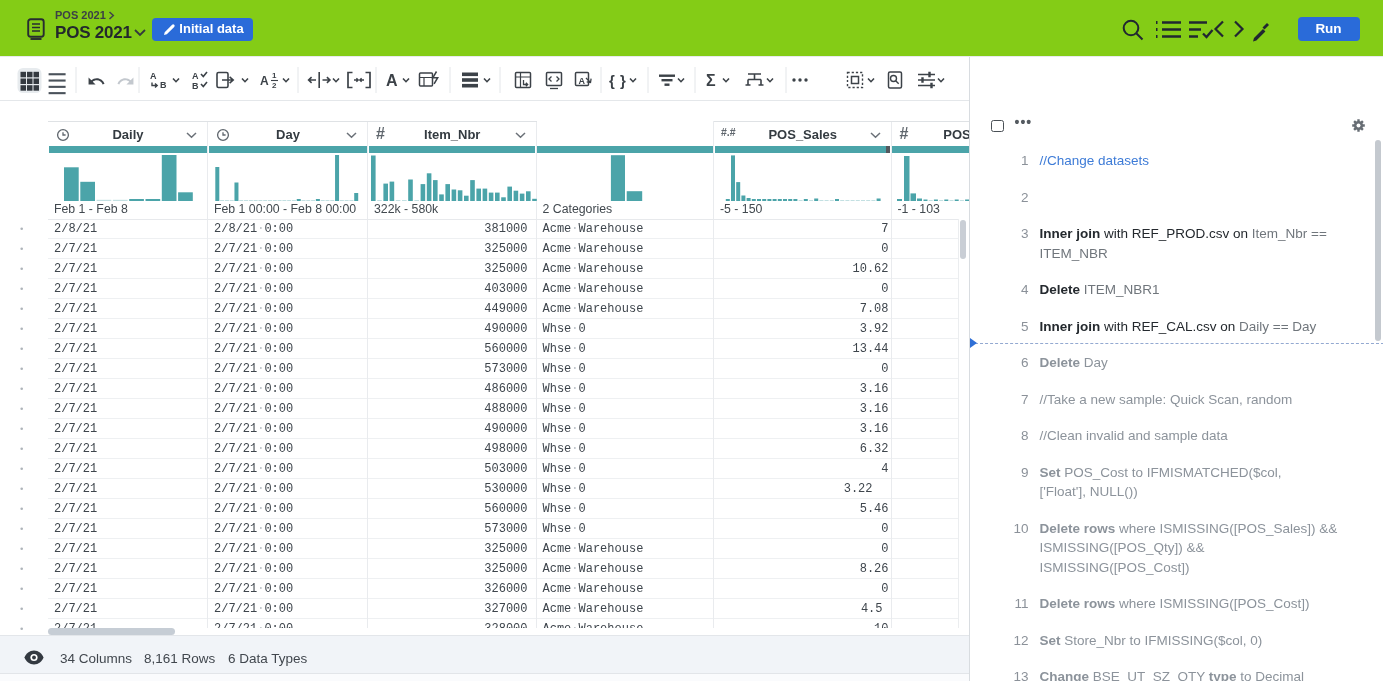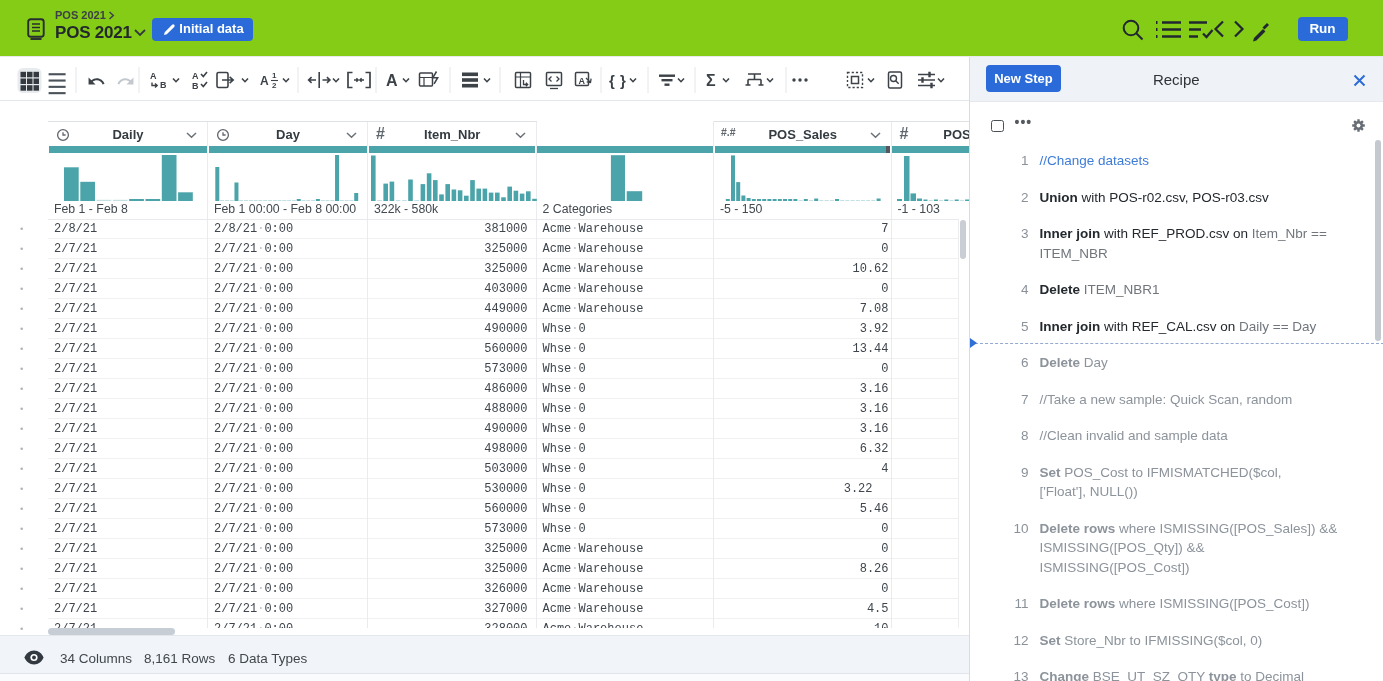--- a/index.html
+++ b/index.html
@@ -25,21 +25,21 @@
         <path d="M41 12.5 h1.5 M41 19.5 h1.5 M41 26.5 h1.5" stroke-width="3"></path>
       </g>
       <g stroke-width="2.6">
         <path d="M74 12.5 h18 M74 19.5 h12 M74 26.5 h9"></path>
         <path d="M88 23.5 l3.5 3.5 6-7" stroke-width="2.3"></path>
       </g>
       <path d="M108 11.5 l-7.5 7.5 7.5 7.5 M120 11.5 l7.5 7.5 -7.5 7.5" stroke-width="2.2"></path>
       <path d="M138 31.5 l3.4-1 9-9 -2.4-2.4 -9 9 -1 3.4z" fill="#212731" stroke="none"></path>
       <path d="M148.5 18.5 l4.5-4.5" stroke-width="2.8"></path>
     </svg>
-    <div class="btn" style="left:1297.5px;top:17px;width:50px;height:24px;line-height:24px;font-size:13.5px">Run</div>
+    <div class="btn" style="left:1297.5px;top:17px;width:62px;height:24px;line-height:24px;font-size:13.5px">Run</div>
   </div>
 <div class="abs" style="left:0;top:57px;width:968.5px;height:44px;background:#fff;border-bottom:1px solid #e4e7ea"><svg width="968" height="44">
       <rect x="17.5" y="11" width="24" height="25" fill="#e7ebee" rx="5.5"></rect>
       <rect x="20.5" y="14.8" width="5.5" height="5.5" fill="#343a40"></rect>
       <rect x="27" y="14.8" width="5.5" height="5.5" fill="#343a40"></rect>
       <rect x="33.5" y="14.8" width="5.5" height="5.5" fill="#343a40"></rect>
       <rect x="20.5" y="21.5" width="5.5" height="5.5" fill="#343a40"></rect>
       <rect x="27" y="21.5" width="5.5" height="5.5" fill="#343a40"></rect>
       <rect x="33.5" y="21.5" width="5.5" height="5.5" fill="#343a40"></rect>
       <rect x="20.5" y="28.2" width="5.5" height="5.5" fill="#343a40"></rect>
@@ -417,21 +417,21 @@
         <div class="r num" style="padding-right:2px">3.16</div>
         <div class="r num" style="padding-right:2px">3.16</div>
         <div class="r num" style="padding-right:2px">6.32</div>
         <div class="r num" style="padding-right:2px">4</div>
         <div class="r num" style="padding-right:18px">3.22</div>
         <div class="r num" style="padding-right:2px">5.46</div>
         <div class="r num" style="padding-right:2px">0</div>
         <div class="r num" style="padding-right:2px">0</div>
         <div class="r num" style="padding-right:2px">8.26</div>
         <div class="r num" style="padding-right:2px">0</div>
-        <div class="r num" style="padding-right:2px">4.5</div>
+        <div class="r num" style="padding-right:8px">4.5</div>
         <div class="r num" style="padding-right:2px">10</div>
       </div>
     </div>
     <div class="col" style="left:891.5px;width:160px;top:20px;height:507px">
       <div class="colhdr" style="left:0;width:160px">
         <span style="position:absolute;left:8px;top:2.5px;font-size:16px;font-weight:bold;color:#5f666d">#</span>
         <div class="coltitle">POS_Qty</div>
       </div>
       <div class="qbar" style="left:0.5px;width:158px"></div>
       <svg width="160" height="48" style="position:absolute;left:0;top:32px">
@@ -485,44 +485,36 @@
       <path d="M10 0.5 C14.5 0.5 18 3.5 19.5 7.5 C18 11.5 14.5 14.5 10 14.5 C5.5 14.5 2 11.5 0.5 7.5 C2 3.5 5.5 0.5 10 0.5 Z" fill="#333941"></path>
       <circle cx="10" cy="7.5" r="3.6" fill="#fff"></circle>
       <circle cx="10" cy="7.5" r="1.9" fill="#333941"></circle>
     </svg>
     <span class="abs" style="left:60px;top:15px">34 Columns</span>
     <span class="abs" style="left:144px;top:15px">8,161 Rows</span>
     <span class="abs" style="left:228px;top:15px">6 Data Types</span>
   </div>
 <div class="abs" style="left:0;top:673px;width:968.5px;height:8px;background:#fafbfd;border-top:1px solid #e2e5e9"></div>
 <div class="panel">
-    <div class="phdr">
-      <div class="btn" style="left:16.5px;top:8px;width:75px;height:27px;line-height:27px;font-size:13px">New Step</div>
-      <div class="abs" style="left:0;right:0;top:0;height:45px;text-align:center;line-height:45px;font-size:15px;color:#2f3338">Recipe</div>
-      <svg class="abs" style="left:383.5px;top:16.5px" width="13" height="13">
-        <path d="M1.5 1.5 L11.5 11.5 M11.5 1.5 L1.5 11.5" stroke="#2c6bd8" stroke-width="2"></path>
-      </svg>
-    </div>
     <div class="abs" style="left:21.5px;top:62.5px;width:12.5px;height:12.5px;border:1.6px solid #4a5056;border-radius:2.5px"></div>
     <div class="abs" style="left:45px;top:57px;font-size:14px;font-weight:bold;color:#555b61;letter-spacing:1px">•••</div>
     <svg class="abs" style="left:381px;top:61px" width="15" height="15" viewBox="0 0 15 15">
       <g stroke="#676d74" stroke-width="2.4">
         <path d="M7.5 1.2 V13.8 M1.2 7.5 H13.8 M3.1 3.1 L11.9 11.9 M11.9 3.1 L3.1 11.9"></path>
       </g>
       <circle cx="7.5" cy="7.5" r="4.6" fill="#676d74"></circle>
       <circle cx="7.5" cy="7.5" r="2" fill="#fff"></circle>
     </svg>
     <div class="steps">
       <div class="step">
         <span class="n">1</span>
         <span class="t c">//Change datasets</span>
       </div>
       <div class="step">
         <span class="n">2</span>
-        <span class="t"><b>Union</b> with POS-r02.csv, POS-r03.csv</span>
       </div>
       <div class="step">
         <span class="n">3</span>
         <span class="t"><b>Inner join</b> with REF_PROD.csv on <span class="g">Item_Nbr ==<br>ITEM_NBR</span></span>
       </div>
       <div class="step">
         <span class="n">4</span>
         <span class="t"><b>Delete</b> <span class="g">ITEM_NBR1</span></span>
       </div>
       <div class="step">

